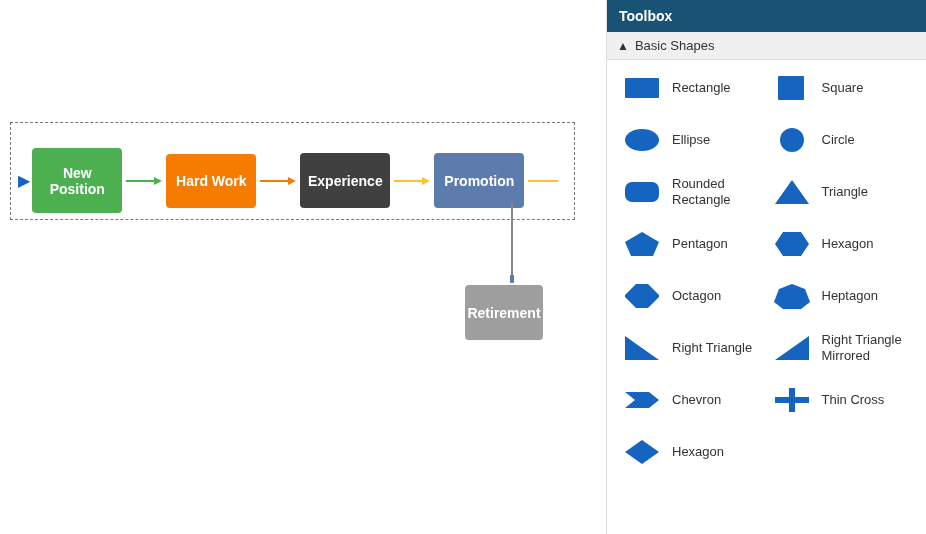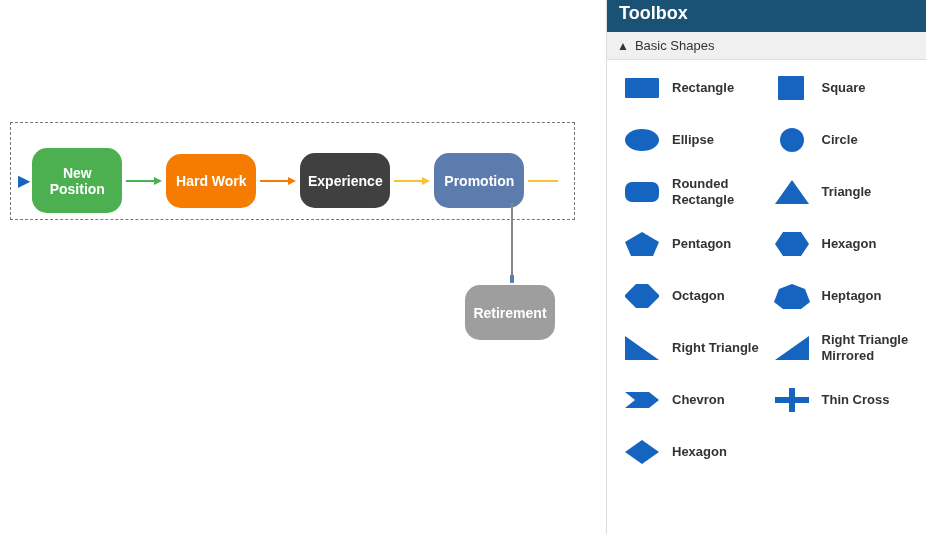--- a/index.html
+++ b/index.html
@@ -7,21 +7,21 @@
 
     
     .canvas-area {
       flex: 1;
       position: relative;
       background: #fff;
       overflow: hidden;
     }
 
     .flow-node {
-      border-radius: 15px;
+      border-radius: 4px;
       color: #fff;
       font-size: 14px;
       font-weight: 600;
       text-align: center;
       display: flex;
       align-items: center;
       justify-content: center;
       padding: 8px;
       position: relative;
       cursor: pointer;
@@ -44,21 +44,21 @@
       border-left: 1px solid #ddd;
       display: flex;
       flex-direction: column;
       height: 534px;
     }
 
     .toolbox-header {
       background: #1a5276;
       color: #fff;
       padding: 8px 12px;
-      font-size: 18px;
+      font-size: 14px;
       font-weight: 600;
       height: 32px;
       display: flex;
       align-items: flex-end;
     }
 
     .toolbox-body {
       flex: 1;
       overflow-y: scroll;
       padding: 0;
@@ -78,21 +78,20 @@
     .collapse-icon {
       margin-right: 6px;
       font-size: 12px;
     }
 
     .shapes-grid {
       display: grid;
       grid-template-columns: 1fr 1fr;
       padding: 10px 15px;
       gap: 16px 10px;
-      font-weight: bold;
     }
 
     .shape-item {
       display: flex;
       align-items: center;
       gap: 10px;
       cursor: pointer;
     }
 
     .shape-icon {
@@ -173,21 +172,21 @@
     </div>
   </div>
 
   <div style="position:absolute;top:203px;left:510px;">
     <svg width="4" height="80">
       <line x1="2" y1="0" x2="2" y2="72" stroke="#888" stroke-width="2"></line>
       <polygon points="-5,72 9,72 2,82" fill="#5c7cad"></polygon>
     </svg>
   </div>
 
-  <div class="flow-node" style="position:absolute;top:285px;left:465px;width:90px;height:55px;background:#9e9e9e;">
+  <div class="flow-node" style="position:absolute;top:285px;left:465px;width:78px;height:55px;background:#9e9e9e;">
     <span>Retirement</span>
   </div>
 
 </div>
 
 <div class="toolbox">
   <div class="toolbox-header">
     <span>Toolbox</span>
   </div>
   <div class="toolbox-body">

